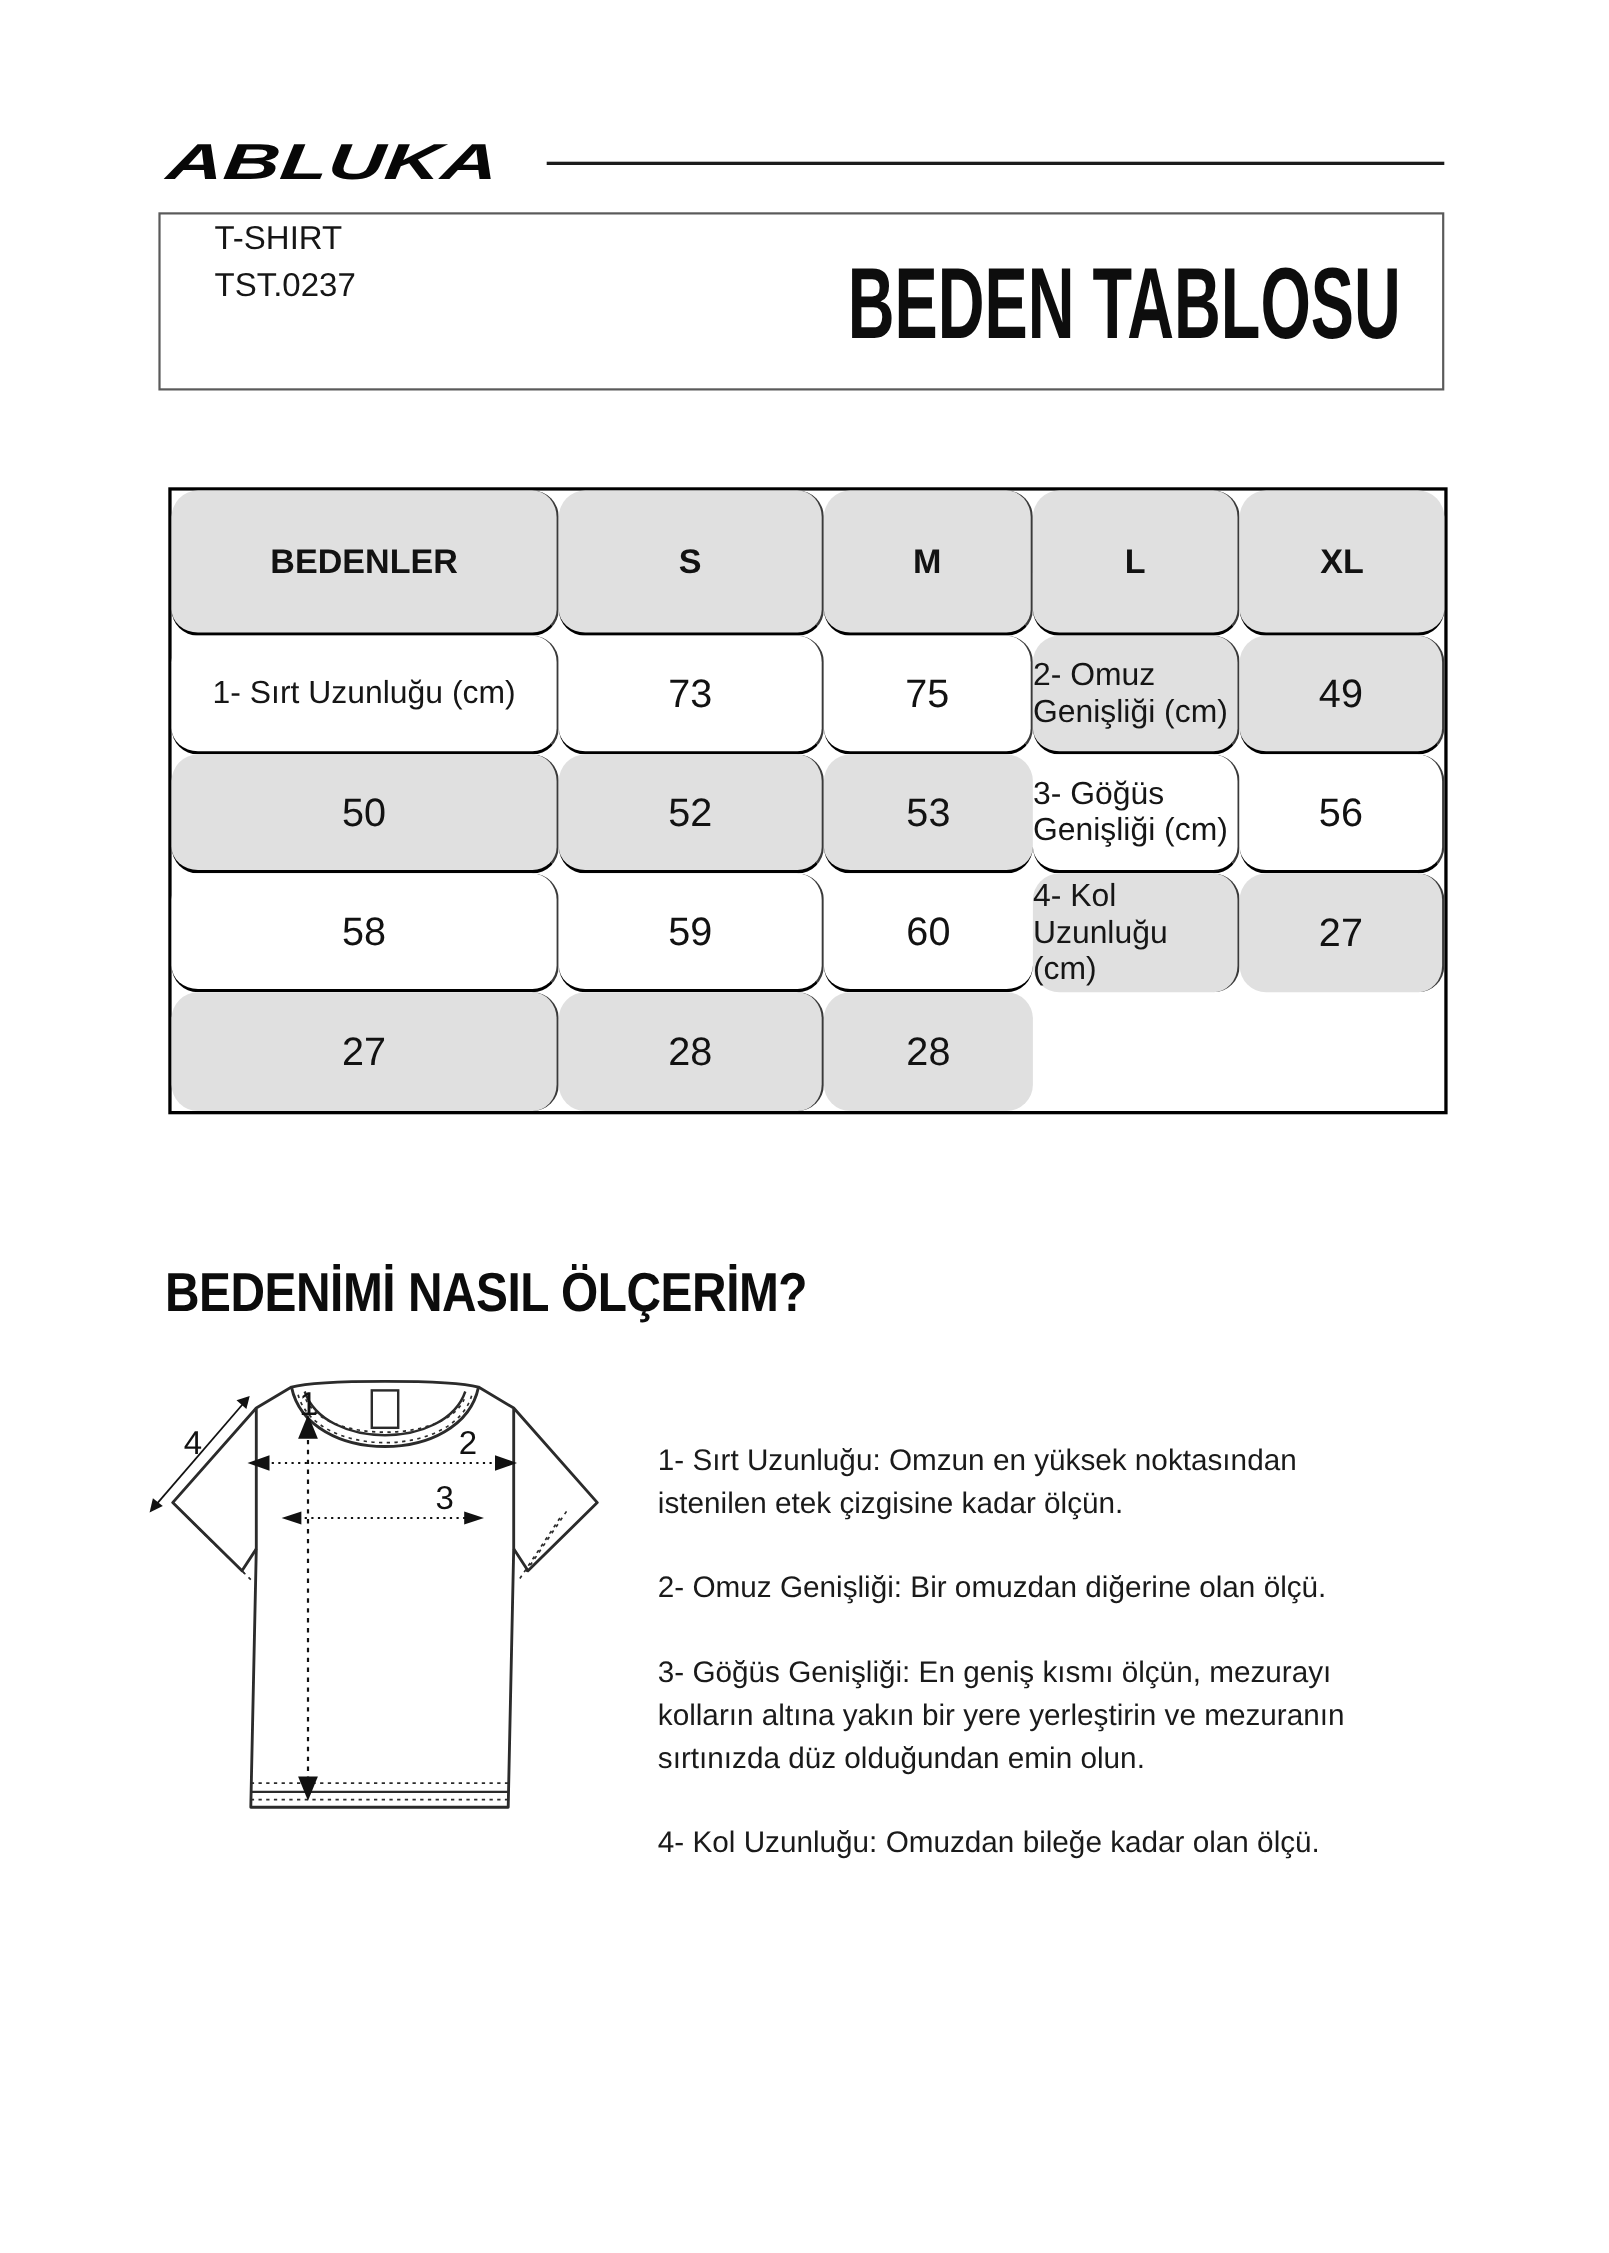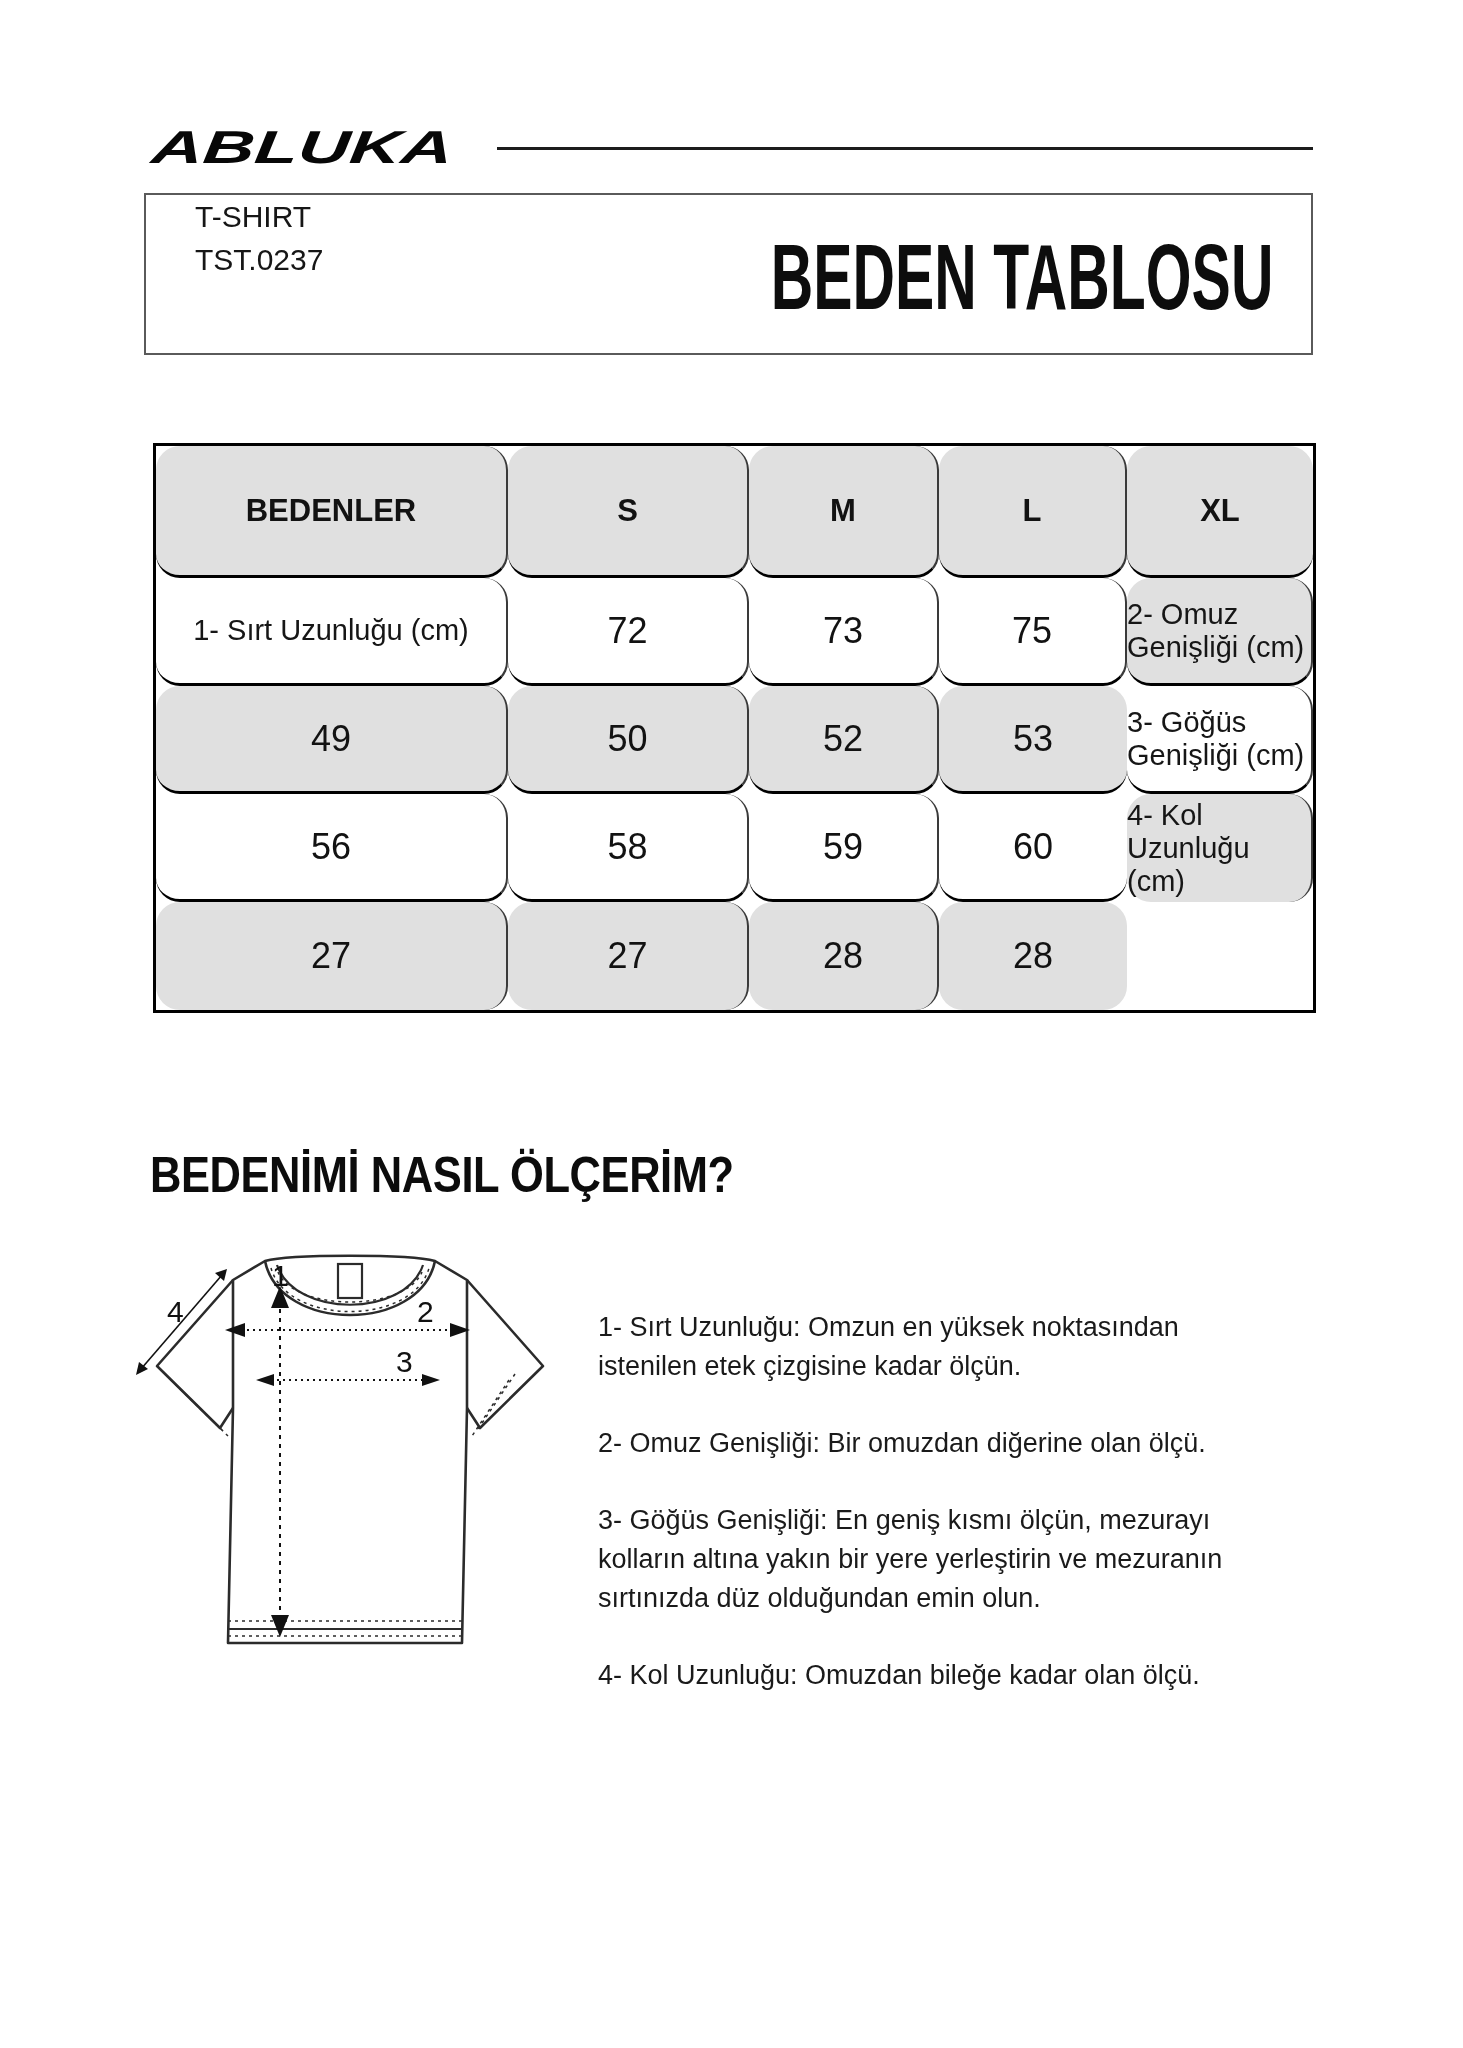--- a/index.html
+++ b/index.html
@@ -104,23 +104,20 @@
     <div class="cell hdr gray">BEDENLER</div>
     <div class="cell hdr gray">S</div>
     <div class="cell hdr gray">M</div>
     <div class="cell hdr gray">L</div>
     <div class="cell hdr gray last-col">XL</div>
 
     <div class="cell data">
         <span class="row-label">1- Sırt Uzunluğu (cm)</span>
       </div>
     <div class="cell data">
-        <span class="num">72</span>
-      </div>
-    <div class="cell data">
         <span class="num">73</span>
       </div>
     <div class="cell data">
         <span class="num">75</span>
       </div>
 
     <div class="cell data gray">
         <span class="row-label">2- Omuz Genişliği (cm)</span>
       </div>
     <div class="cell data gray">

